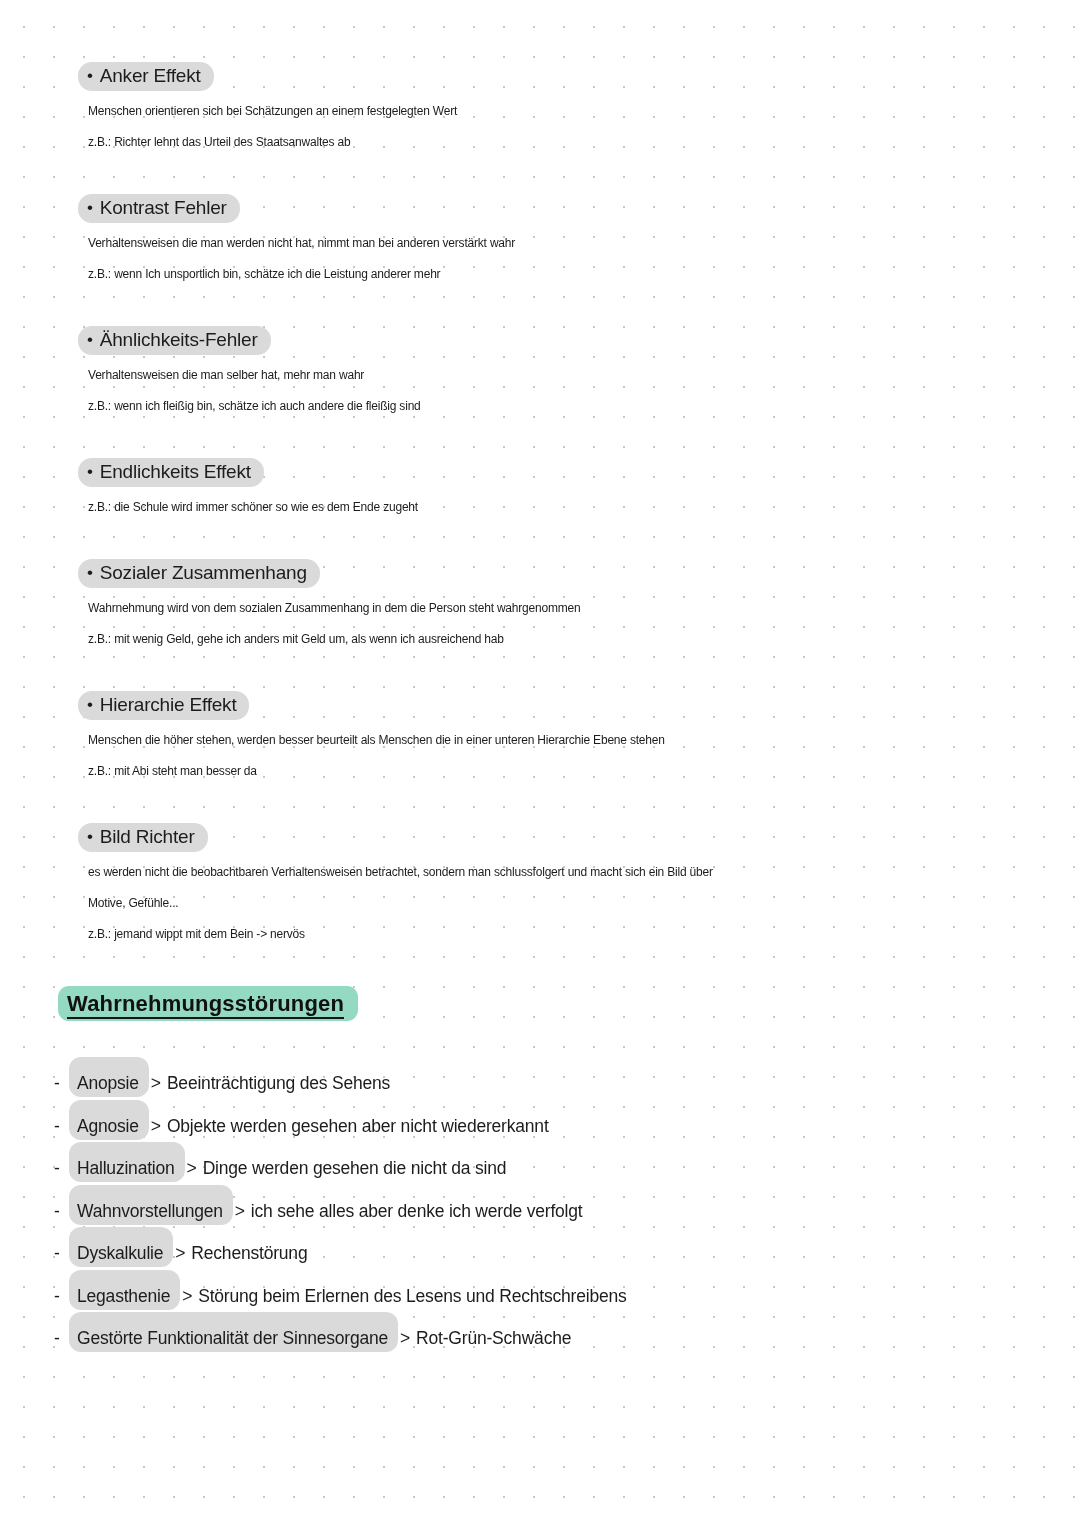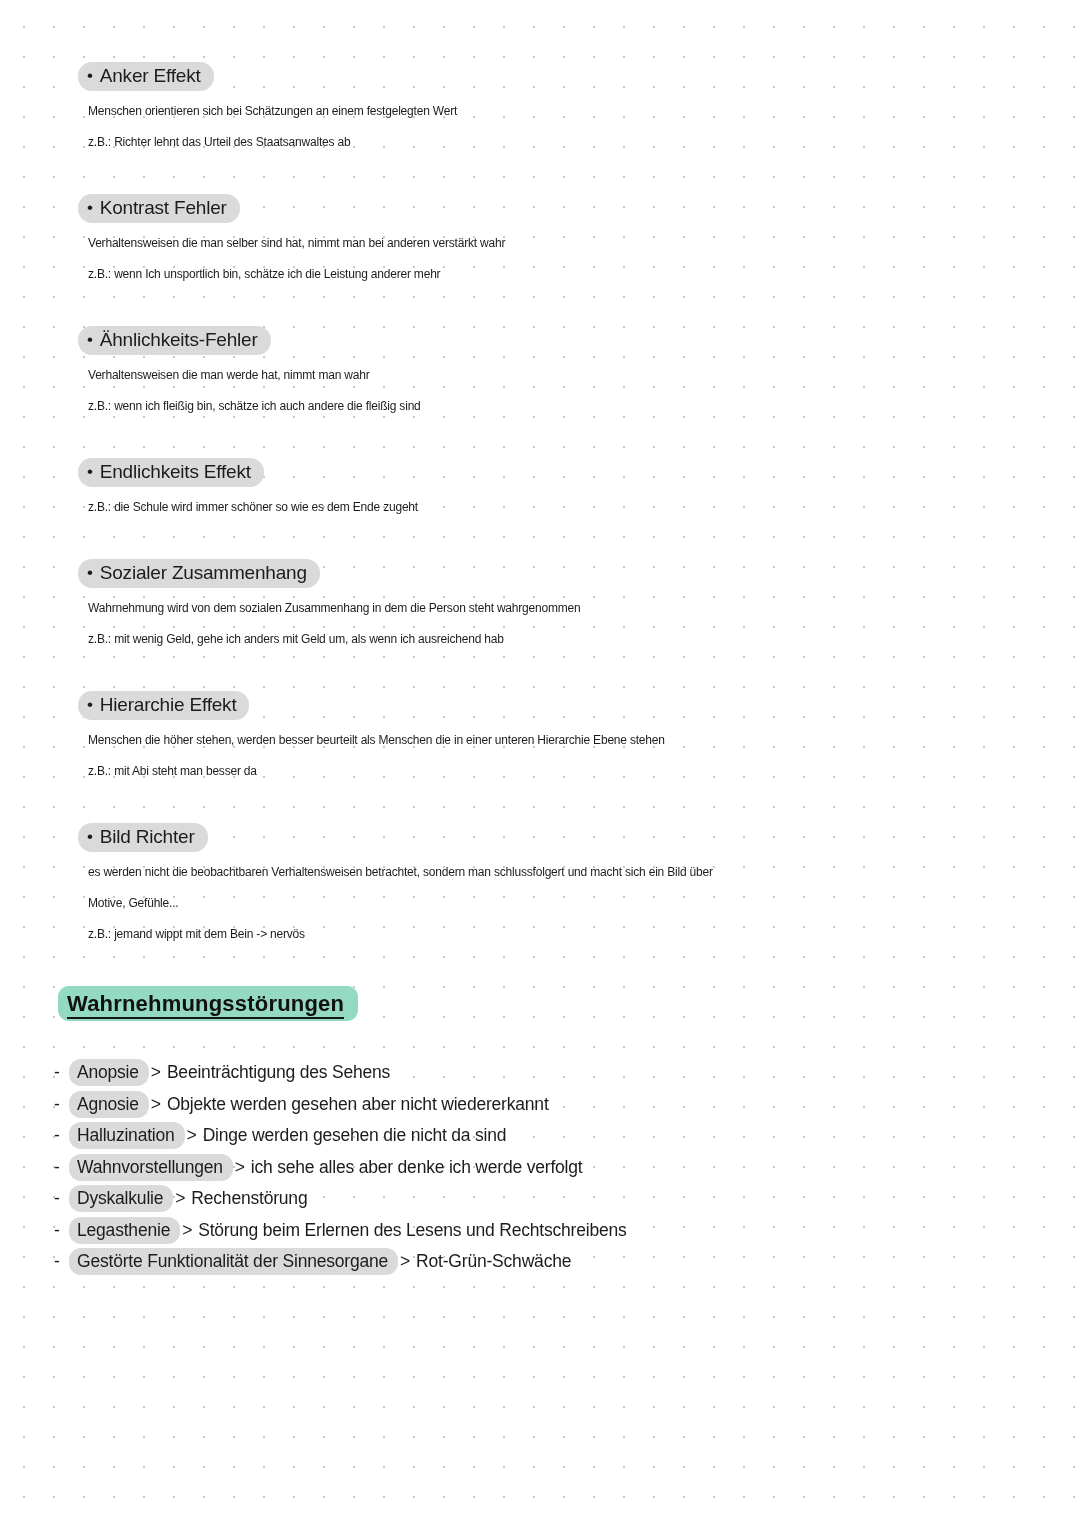--- a/index.html
+++ b/index.html
@@ -93,47 +93,47 @@
   .dash {
     display: inline-block;
     width: 12px;
     margin-right: 3px;
   }
 
   .term-pill {
     display: inline-block;
     background: #dadada;
     border-radius: 12px;
-    padding: 1px 10px 2px 8px;
+    padding: 14px 10px 2px 8px;
     line-height: 24px;
   }
 
   .sep { margin: 0 6px 0 2px; }
 </style>
 </head>
 <body>
 
 <div class="page">
   <div class="content">
 
     <div class="section">
       <div class="pill section-title-pill"><span class="bullet">•</span><span>Anker Effekt</span></div>
       <div class="line">Menschen orientieren sich bei Schätzungen an einem festgelegten Wert</div>
       <div class="line">z.B.: Richter lehnt das Urteil des Staatsanwaltes ab</div>
     </div>
 
     <div class="section">
       <div class="pill section-title-pill"><span class="bullet">•</span><span>Kontrast Fehler</span></div>
-      <div class="line">Verhaltensweisen die man selber sind hat, nimmt man bei anderen verstärkt wahr</div>
+      <div class="line">Verhaltensweisen die man werden nicht hat, nimmt man bei anderen verstärkt wahr</div>
       <div class="line">z.B.: wenn Ich unsportlich bin, schätze ich die Leistung anderer mehr</div>
     </div>
 
     <div class="section">
       <div class="pill section-title-pill"><span class="bullet">•</span><span>Ähnlichkeits-Fehler</span></div>
-      <div class="line">Verhaltensweisen die man werde hat, nimmt man wahr</div>
+      <div class="line">Verhaltensweisen die man selber hat, mehr man wahr</div>
       <div class="line">z.B.: wenn ich fleißig bin, schätze ich auch andere die fleißig sind</div>
     </div>
 
     <div class="section">
       <div class="pill section-title-pill"><span class="bullet">•</span><span>Endlichkeits Effekt</span></div>
       <div class="line">z.B.: die Schule wird immer schöner so wie es dem Ende zugeht</div>
     </div>
 
     <div class="section">
       <div class="pill section-title-pill"><span class="bullet">•</span><span>Sozialer Zusammenhang</span></div>

